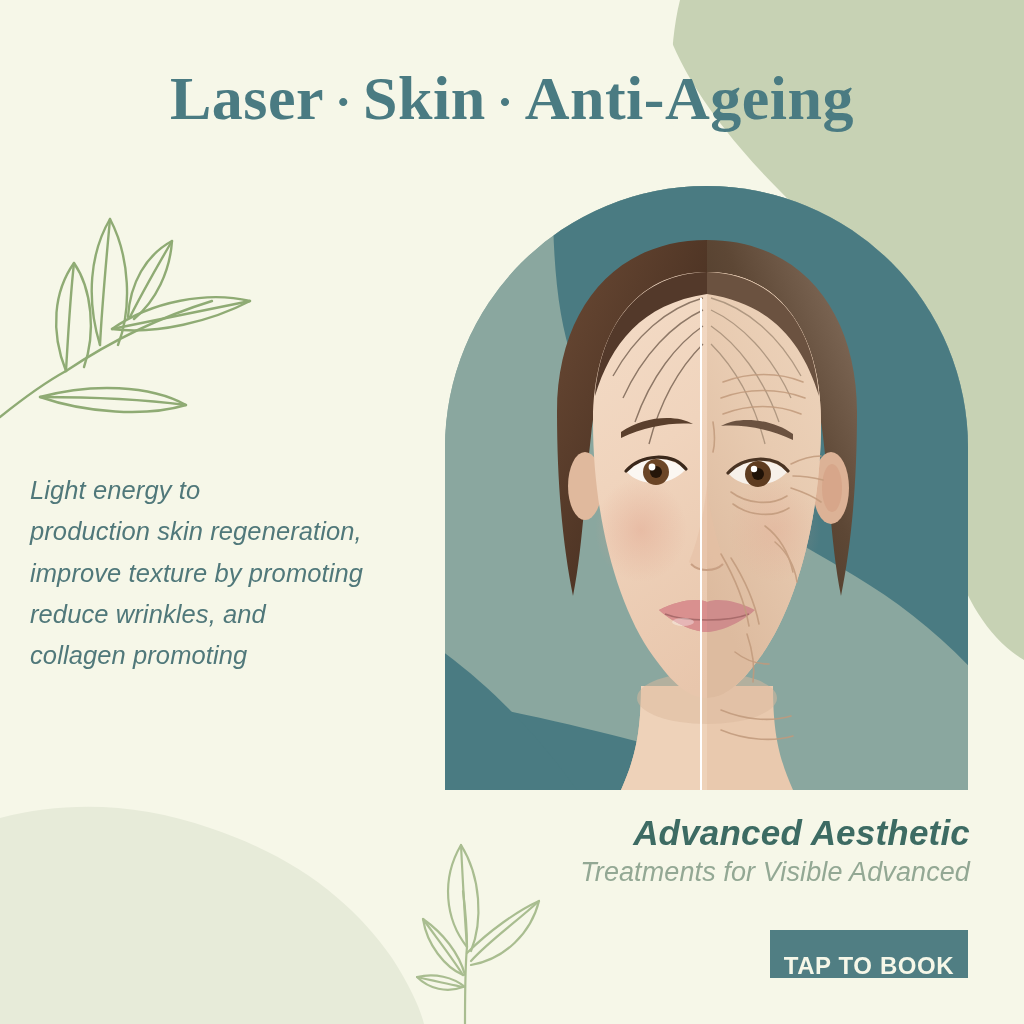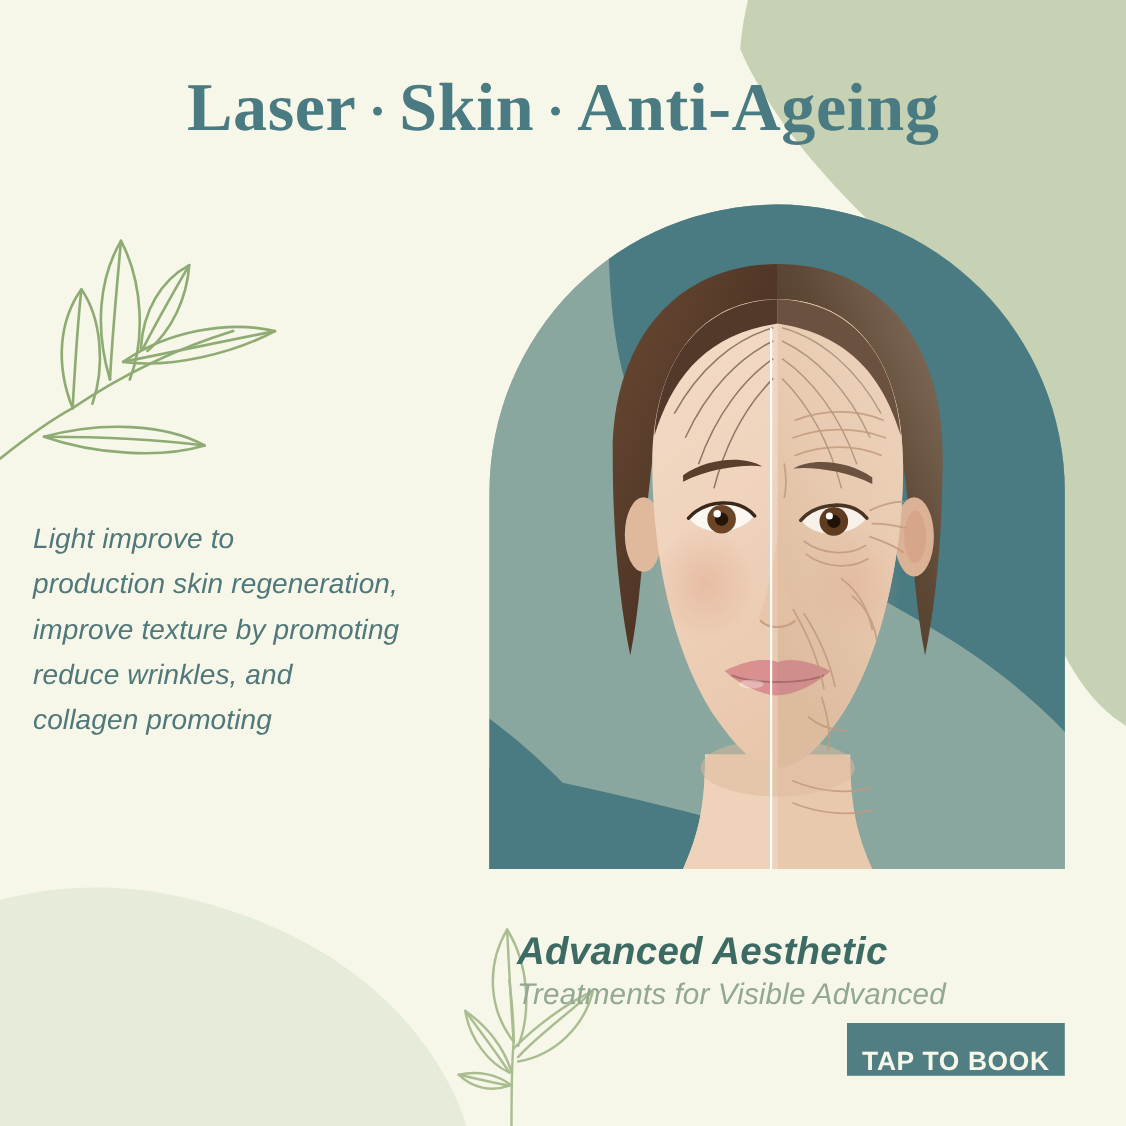--- a/index.html
+++ b/index.html
@@ -102,22 +102,23 @@
     width: 2px;
     height: 492px;
     background: #ffffff;
     z-index: 9;
   }
 
   
   .brand {
     position: absolute;
     left: 470px;
-    top: 844px;
+    top: 812px;
     width: 500px;
+    text-align: right;
     z-index: 6;
   }
   .brand-main {
     font-family: "Liberation Sans", sans-serif;
     font-style: italic;
     font-weight: bold;
     font-size: 35px;
     line-height: 1.18;
     color: #3d6b63;
     letter-spacing: 0.2px;
@@ -223,21 +224,21 @@
     <path d="M12,142 C30,146 48,150 58,152"></path>
   </svg>
 
   <div class="title-wrap">
     <div class="title">
       <span>Laser</span><span class="sep">•</span><span>Skin</span><span class="sep">•</span><span>Anti-Ageing</span>
     </div>
   </div>
 
   <div class="body-copy">
-    <span class="ln">Light improve to</span>
+    <span class="ln">Light energy to</span>
     <span class="ln">production skin regeneration,</span>
     <span class="ln">improve texture by promoting</span>
     <span class="ln">reduce wrinkles, and</span>
     <span class="ln">collagen promoting</span>
   </div>
 
   <div class="arch">
 
     <svg class="arch-shape-dark" viewBox="0 0 560 640" xmlns="http://www.w3.org/2000/svg">
       <rect x="0" y="0" width="560" height="640" fill="#8aa79f"></rect>

